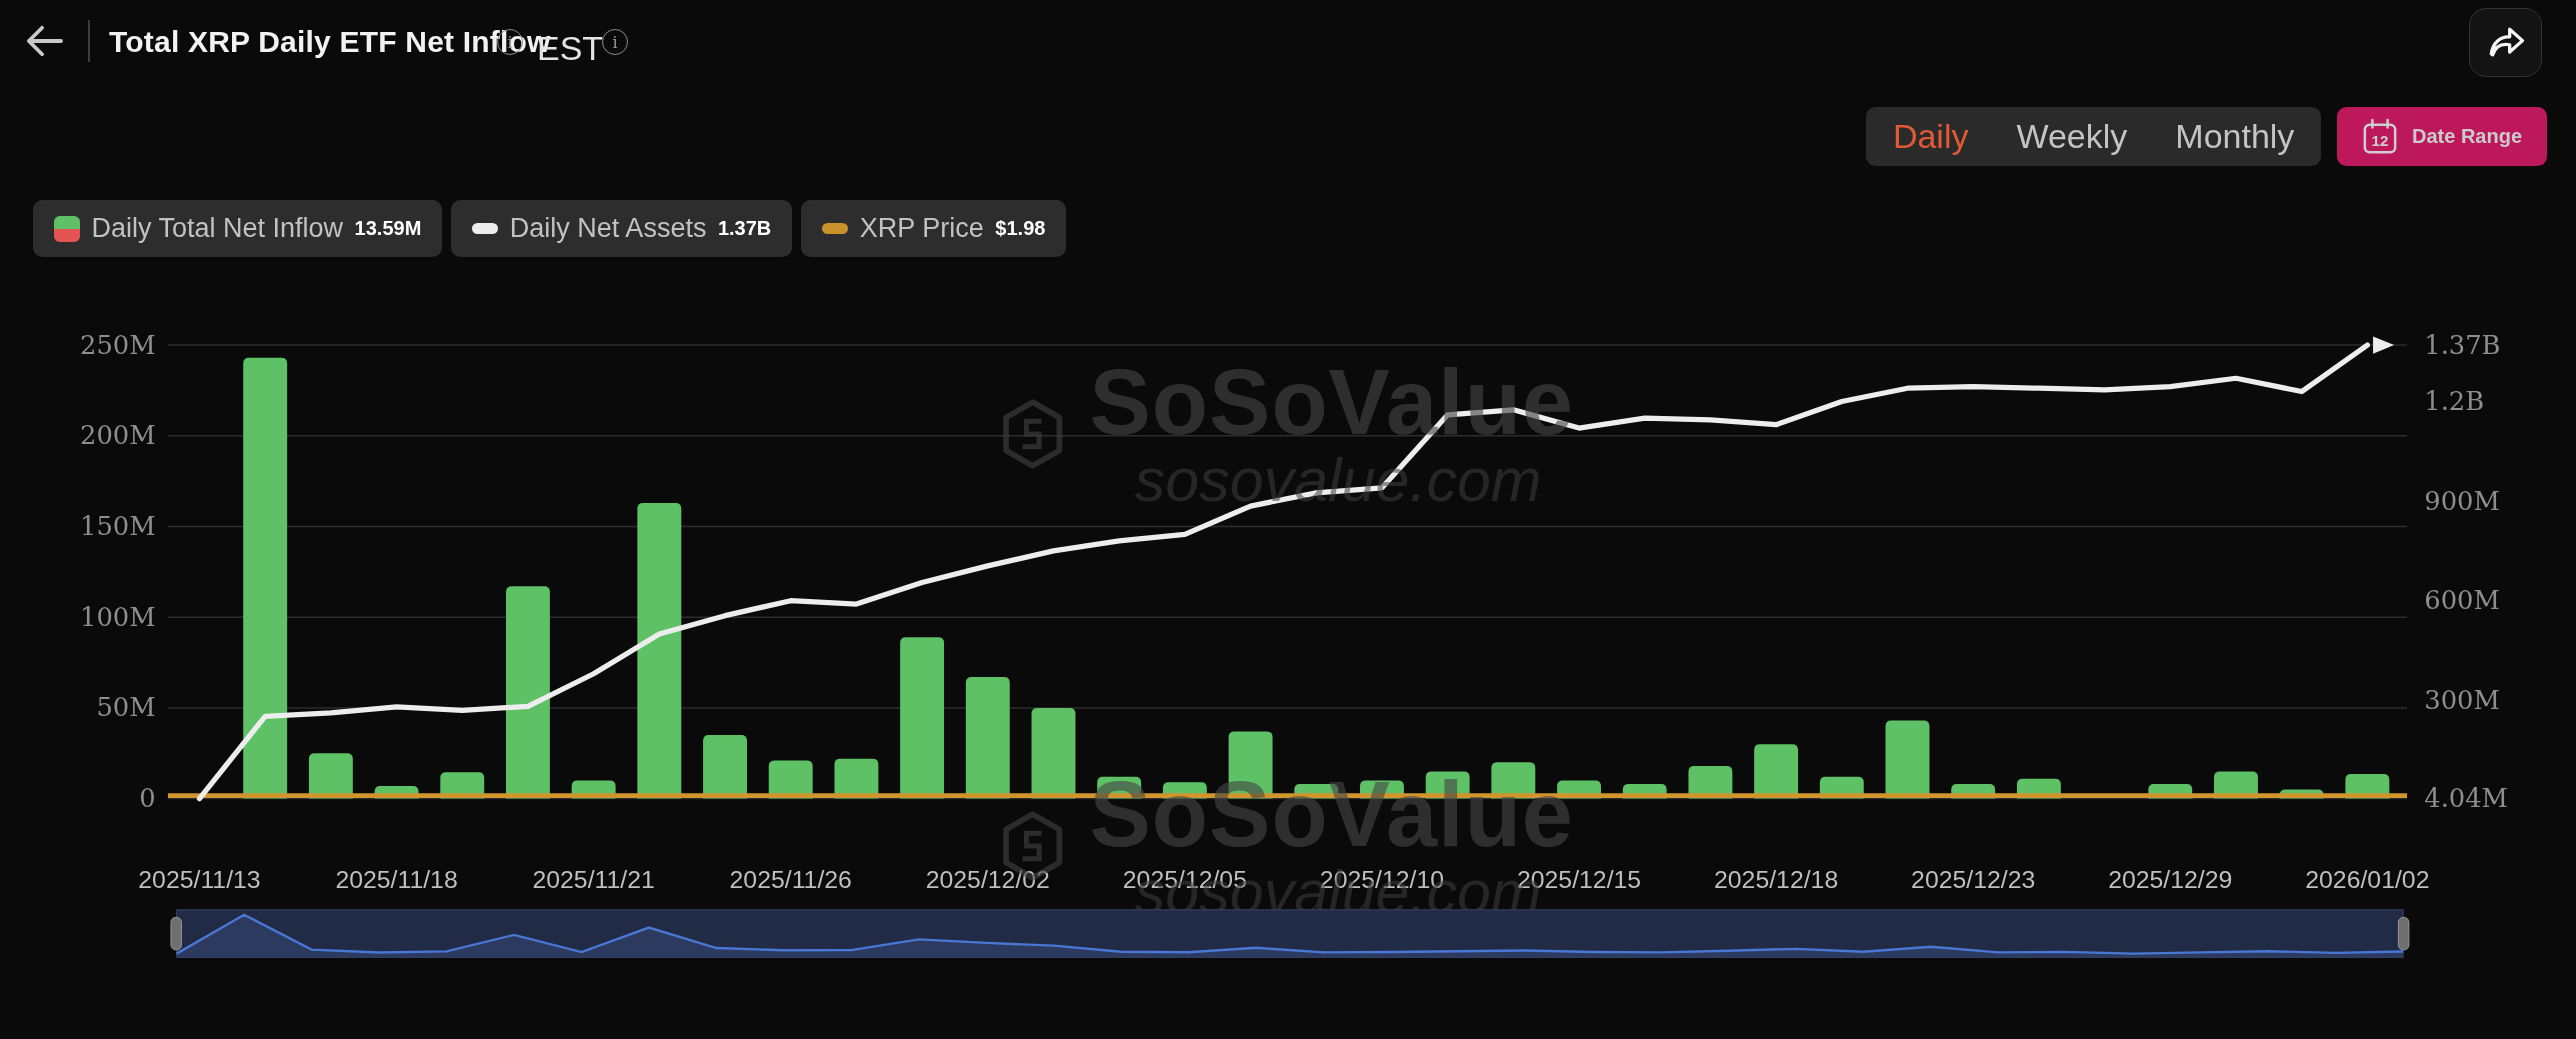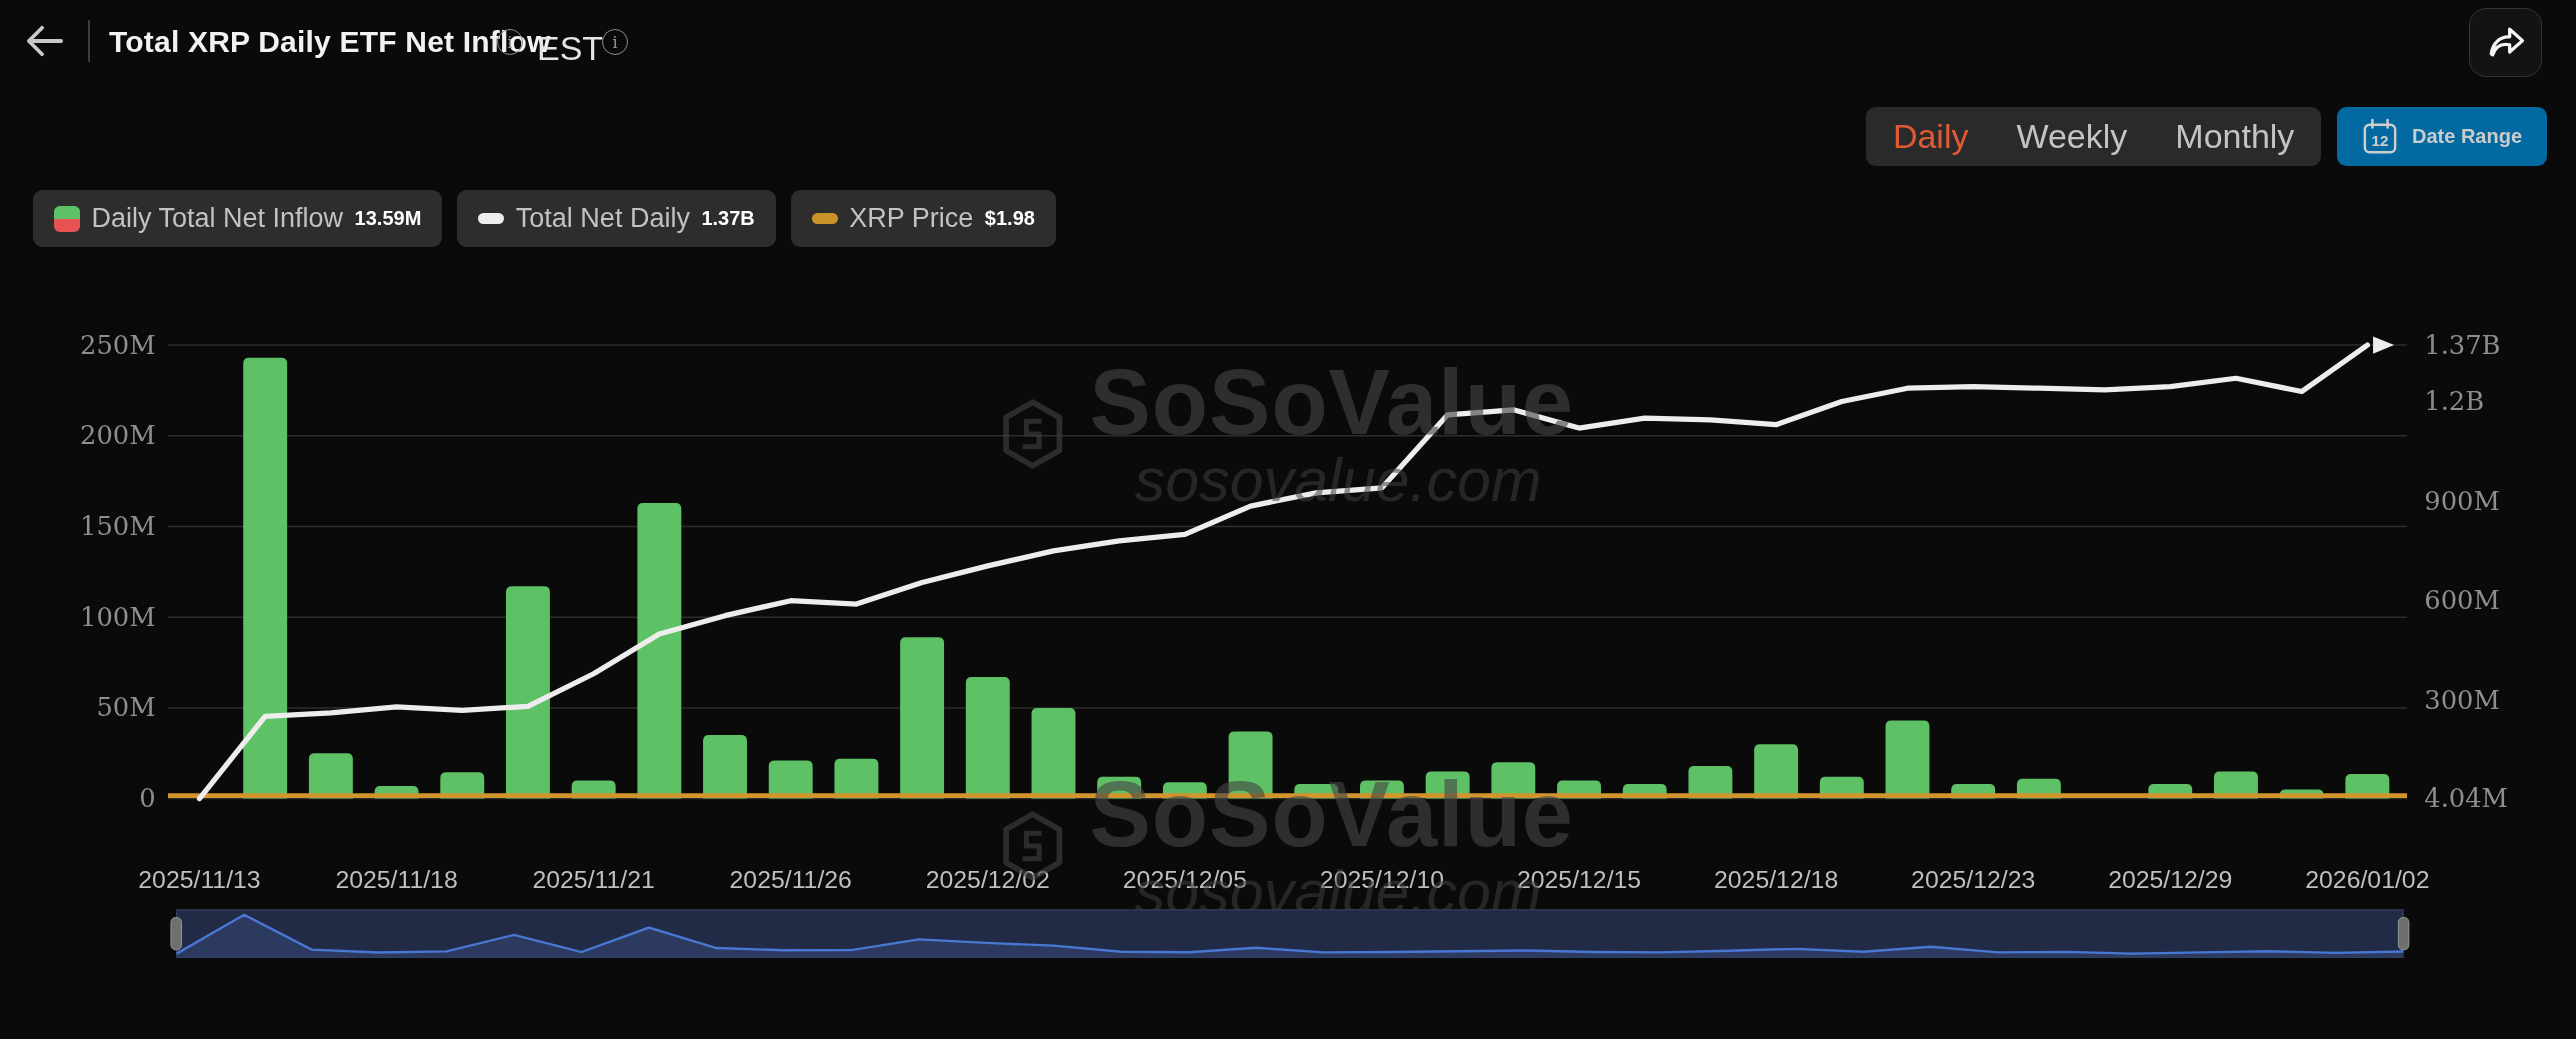--- a/index.html
+++ b/index.html
@@ -16,24 +16,24 @@
   .info-circ{position:absolute;top:29px;width:26px;height:26px;border:1.9px solid #8b8b8b;border-radius:50%;
     color:#9a9a9a;font-family:"DejaVu Serif",serif;font-size:16px;display:flex;align-items:center;justify-content:center;cursor:pointer;}
   .tz{position:absolute;left:537px;top:29px;font-size:34px;color:#e4e4e4;}
   .share-btn{position:absolute;right:34px;top:7.6px;width:73px;height:69px;background:#131313;border:1.9px solid #343434;border-radius:17px;
     display:flex;align-items:center;justify-content:center;cursor:pointer;}
   
   .controls{position:absolute;top:107px;right:29px;display:flex;gap:15.3px;align-items:center;height:59px;}
   .tabs{display:flex;align-items:center;background:#2a2a2a;border-radius:9.6px;height:59px;padding:0 27px;gap:48px;}
   .tab{font-size:34px;color:#c4c4c4;cursor:pointer;white-space:nowrap;}
   .tab.active{color:#e05b35;}
-  .daterange{display:flex;align-items:center;background:#0369a1;border-radius:9.6px;height:59px;padding:0 25px;gap:14.3px;cursor:pointer;}
+  .daterange{display:flex;align-items:center;background:#be185d;border-radius:9.6px;height:59px;padding:0 25px;gap:14.3px;cursor:pointer;}
   .daterange .dr-label{font-size:20px;font-weight:bold;color:#cbcbcb;white-space:nowrap;}
   
-  .legend{position:absolute;top:190px;left:33px;display:flex;gap:15px;}
+  .legend{position:absolute;top:200px;left:33px;display:flex;gap:9px;}
   .pill{display:flex;align-items:center;background:#2d2d2d;border-radius:9.6px;height:57px;padding:0 21px;gap:11.5px;cursor:pointer;}
   .pill .lbl{font-size:27px;color:#c2c2c2;white-space:nowrap;}
   .pill .val{font-size:20px;font-weight:bold;color:#ffffff;white-space:nowrap;}
   .sw-split{width:26px;height:26px;border-radius:5.7px;overflow:hidden;display:flex;flex-direction:column;}
   .sw-split .t{flex:1;background:#5ec165;}
   .sw-split .b{flex:1;background:#e55353;}
   .sw-dash{width:26px;height:10.5px;border-radius:5.7px;}
   .sw-dash.white{background:#ededed;}
   .sw-dash.gold{background:#c8922a;}
   
@@ -93,21 +93,21 @@
     <div class="pill">
       <span class="sw-split">
           <span class="t"></span>
           <span class="b"></span>
         </span>
       <span class="lbl">Daily Total Net Inflow</span>
       <span class="val">13.59M</span>
     </div>
     <div class="pill">
       <span class="sw-dash white"></span>
-      <span class="lbl">Total Net Daily</span>
+      <span class="lbl">Daily Net Assets</span>
       <span class="val">1.37B</span>
     </div>
     <div class="pill">
       <span class="sw-dash gold"></span>
       <span class="lbl">XRP Price</span>
       <span class="val">$1.98</span>
     </div>
   </div>
 
   <svg id="main-chart" viewBox="0 0 2696 620">

